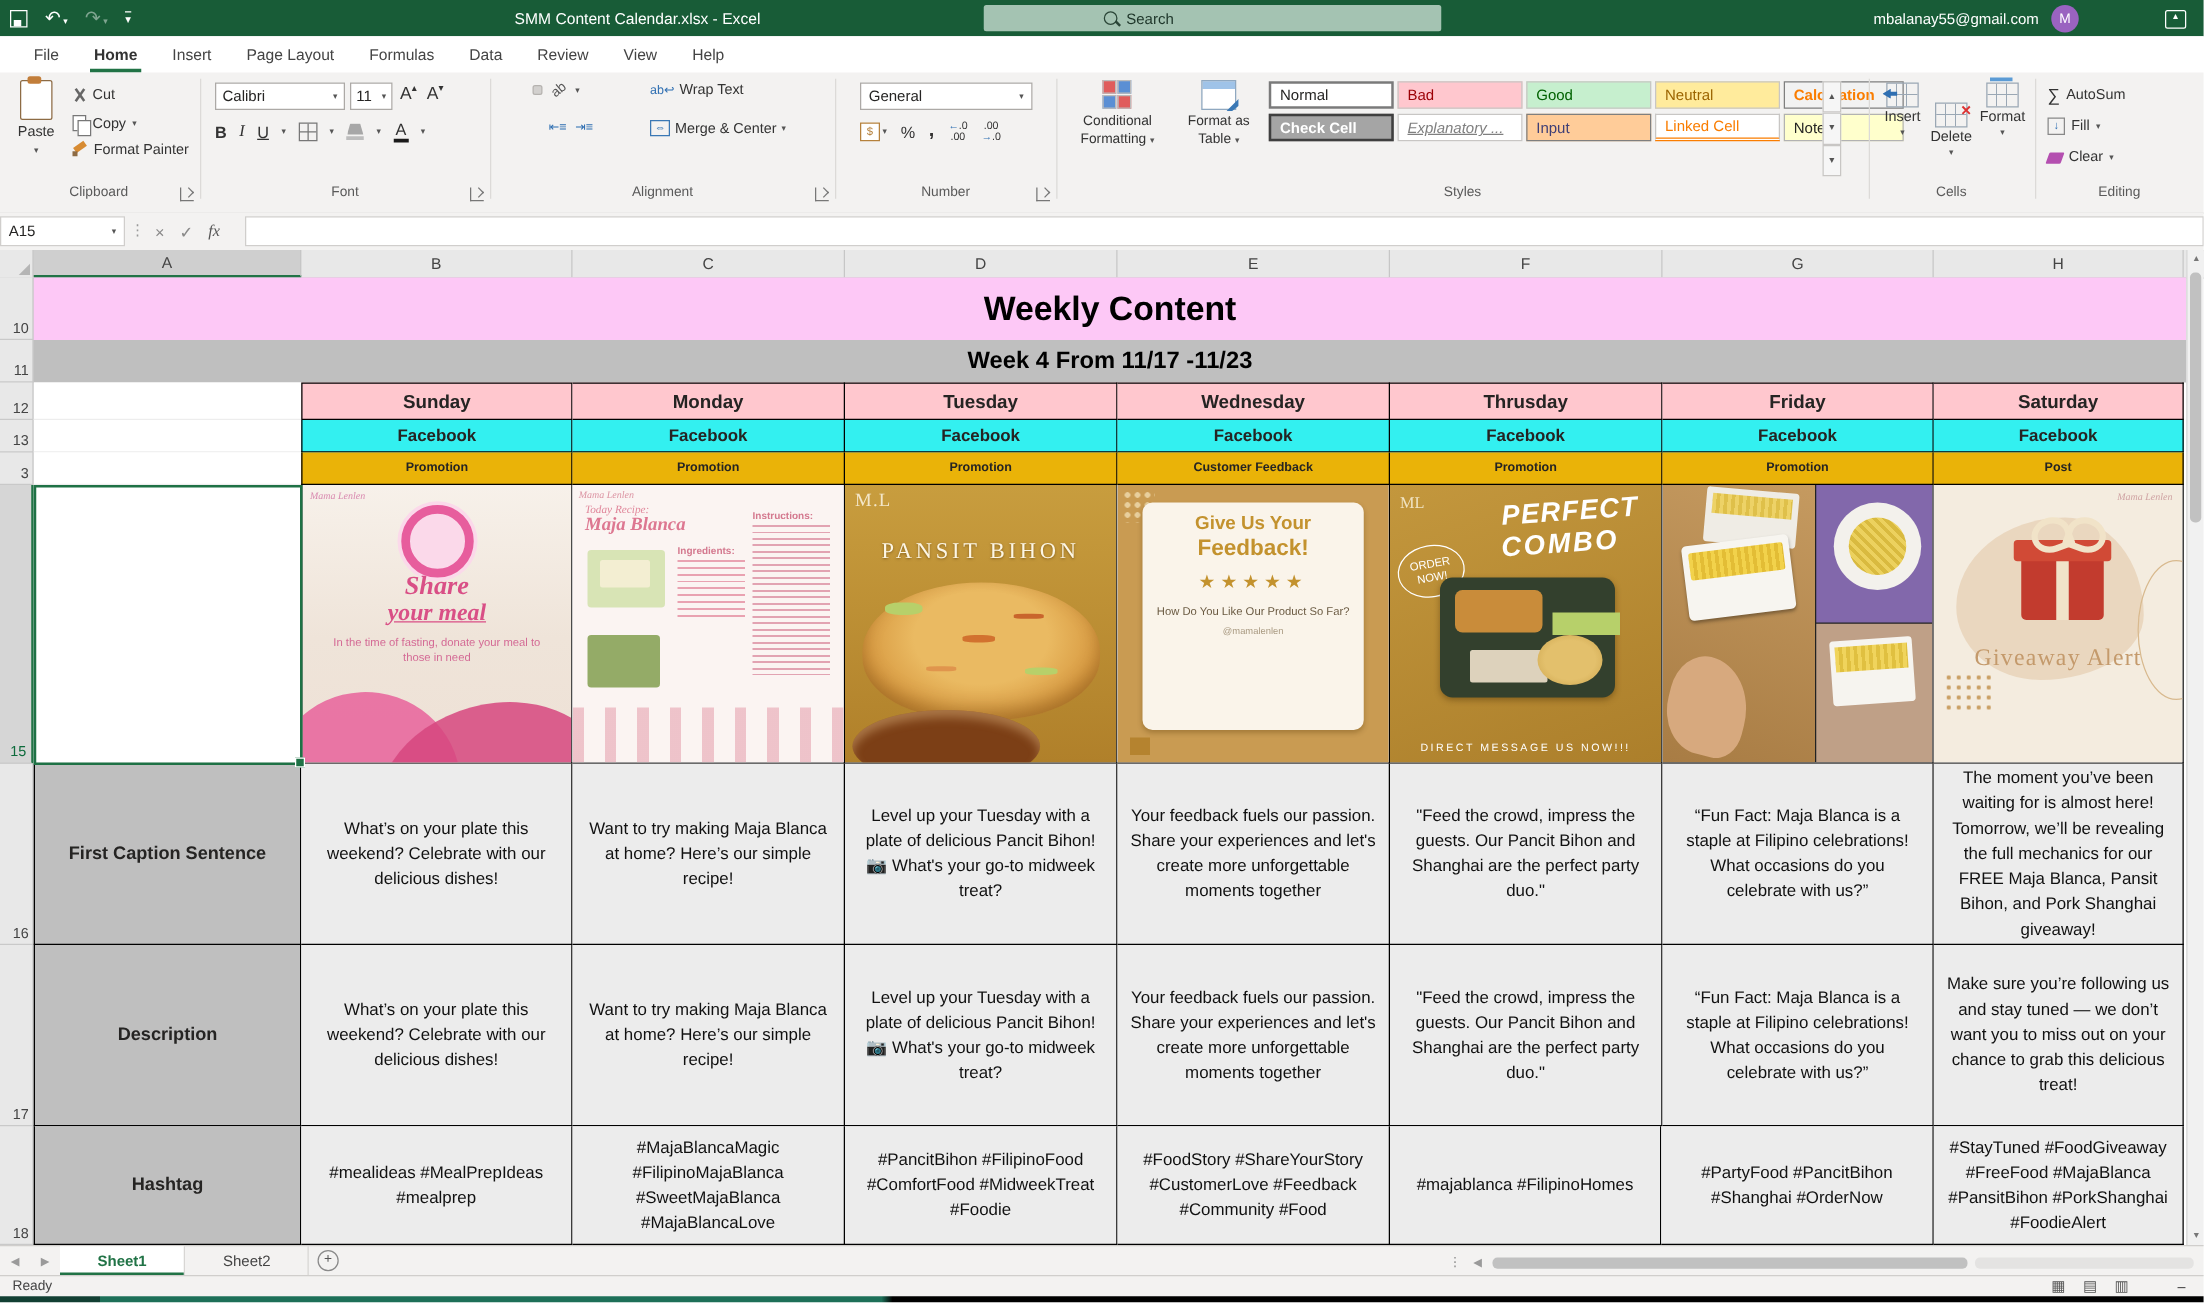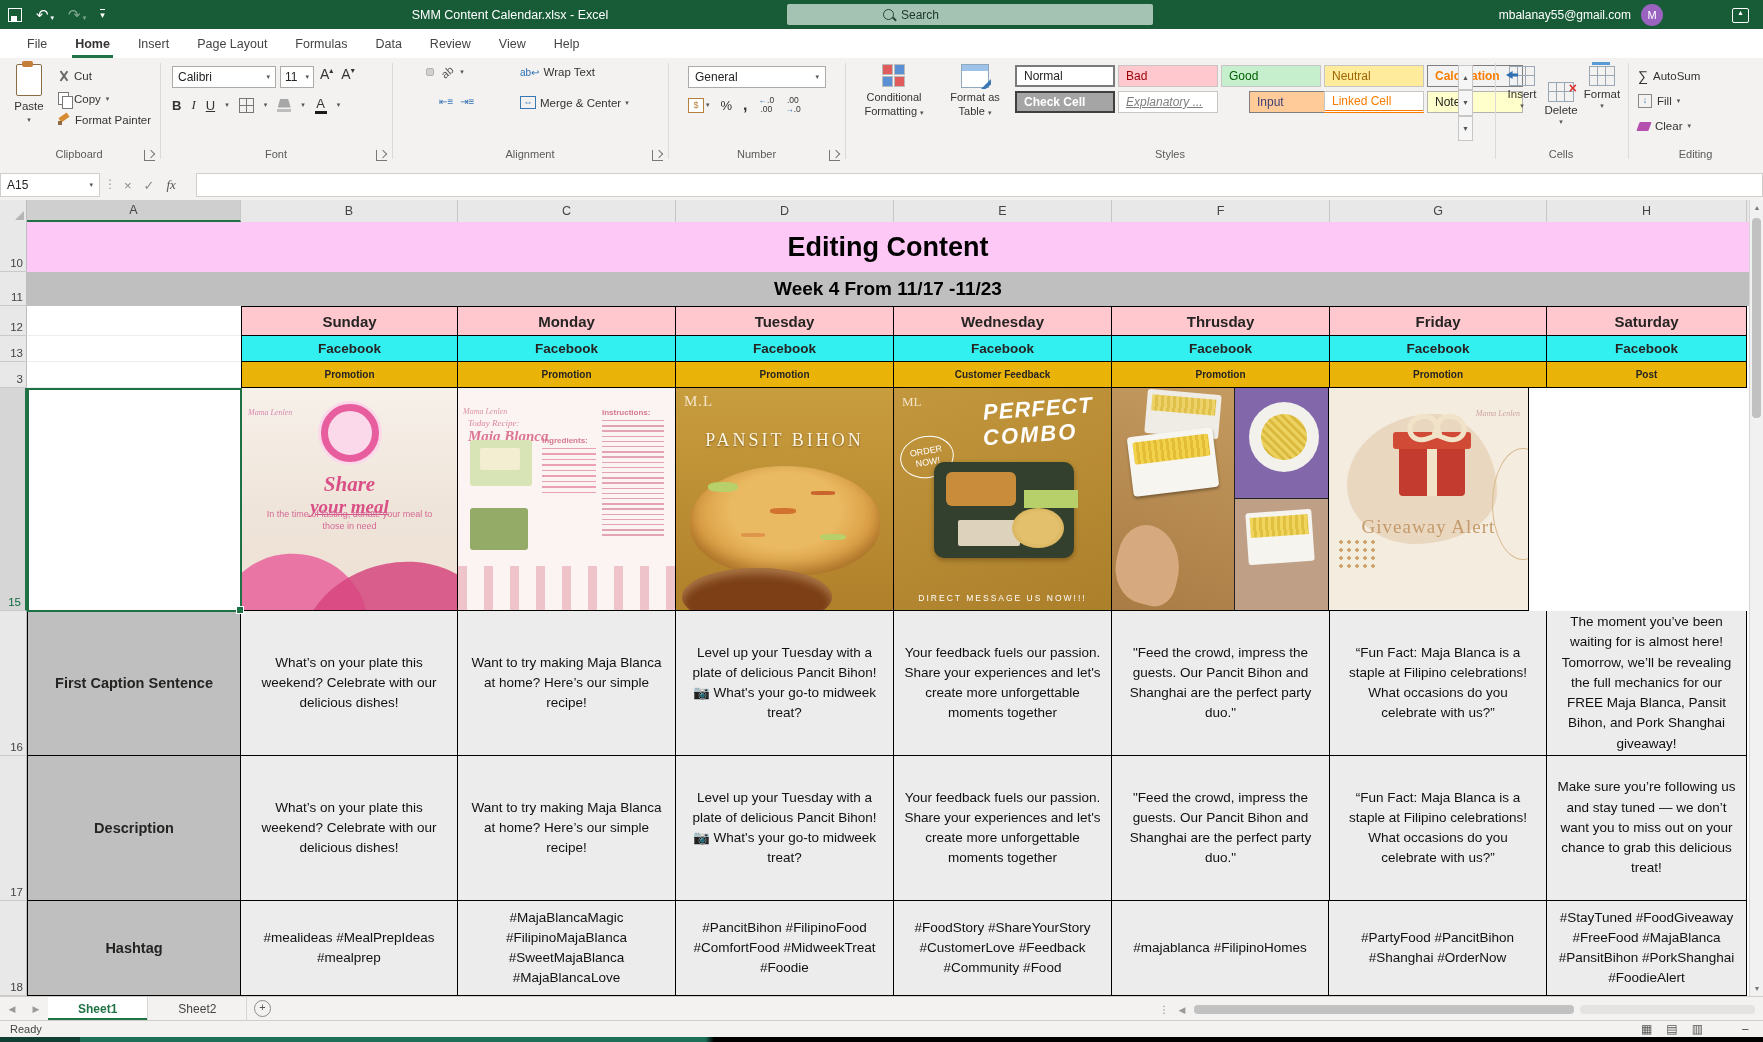--- a/index.html
+++ b/index.html
@@ -121,21 +121,21 @@
   .fb .tcell{background:#33f0f0;font-weight:bold;font-size:13.5px;}
   .types .tcell{background:#eab308;font-weight:bold;font-size:10px;}
   .alabel{width:214px;box-sizing:border-box;background:#bfbfbf;border:1px solid #000;border-top:none;display:flex;align-items:center;justify-content:center;font-weight:bold;font-size:14.5px;text-align:center;}
   .txt .tcell{background:#ececec;font-size:13.5px;line-height:1.5;padding:0 9px;color:#111;}
   .imgs .tcell{background:#fff;padding:0;overflow:hidden;position:relative;}
   .awhite{width:214px;box-sizing:border-box;background:#fff;border-bottom:1px solid #ededed;}
   .selbox{left:27px;top:388px;width:215px;height:224px;border:2px solid #1e7145;box-sizing:border-box;pointer-events:none;z-index:5;}
   .selbox:after{content:"";position:absolute;right:-4px;bottom:-4px;width:6px;height:6px;background:#1e7145;border:1px solid #fff;}
   
   .ph{width:100%;height:100%;position:relative;overflow:hidden;}
-  .script{font-family:"Liberation Serif",serif;font-style:italic;margin-top:16px;}
+  .script{font-family:"Liberation Serif",serif;font-style:italic;}
   .ph-sun{background:linear-gradient(180deg,#f7f1ea,#efe4d9 55%,#eee1d6);}
   .sun-brand{position:absolute;left:6px;top:4px;font-size:8px;color:#d98ab0;}
   .sun-flower{position:absolute;left:50%;top:16px;transform:translateX(-50%);width:44px;height:44px;border:7px solid #e75d9d;border-radius:50%;background:#fbd9ea;box-shadow:0 0 0 3px #fbd9ea;}
   .sun-t1{position:absolute;top:68px;width:100%;text-align:center;font-size:21px;font-weight:bold;color:#d94f86;}
   .sun-t2{position:absolute;top:92px;width:100%;text-align:center;font-size:19px;font-weight:bold;color:#d94f86;text-decoration:underline;}
   .sun-cap{position:absolute;top:120px;left:18px;right:18px;text-align:center;font-size:9px;color:#d46a95;line-height:1.35;}
   .sun-hill1{position:absolute;left:-20px;bottom:-34px;width:150px;height:90px;background:#e8699f;border-radius:50% 50% 0 0/80% 80% 0 0;transform:rotate(8deg);opacity:.9;}
   .sun-hill2{position:absolute;right:-30px;bottom:-48px;width:190px;height:95px;background:#d6477f;border-radius:55% 45% 0 0/90% 70% 0 0;transform:rotate(-6deg);opacity:.85;}
   .ph-mon{background:#fbf4f2;}
   .mon-brand{position:absolute;left:5px;top:3px;font-size:8px;color:#dc95a4;}
@@ -372,21 +372,21 @@
     <span><span>Format as</span><br><span>Table</span> <span class="arrow-s">▾</span></span>
   </div>
   <div class="abs gallery">
     <div class="gcell" style="left:0;top:0;border:2px solid #7a7a7a;font-weight:normal;">Normal</div>
     <div class="gcell" style="left:103px;top:0;background:#ffc7ce;color:#9c0006;">Bad</div>
     <div class="gcell" style="left:206px;top:0;background:#c6efce;color:#006100;">Good</div>
     <div class="gcell" style="left:309px;top:0;background:#ffeb9c;color:#9c6500;">Neutral</div>
     <div class="gcell" style="left:412px;top:0;width:96px;background:#f2f2f2;color:#fa7d00;border:1px solid #7f7f7f;font-weight:bold;">Calculation</div>
     <div class="gcell" style="left:0;top:26px;background:#a5a5a5;color:#fff;font-weight:bold;border:2px solid #3f3f3f;">Check Cell</div>
     <div class="gcell" style="left:103px;top:26px;color:#7f7f7f;font-style:italic;text-decoration:underline;">Explanatory ...</div>
-    <div class="gcell" style="left:206px;top:26px;background:#ffcc99;color:#3f3f76;border:1px solid #7f7f7f;margin-left:28px;">Input</div>
+    <div class="gcell" style="left:206px;top:26px;background:#ffcc99;color:#3f3f76;border:1px solid #7f7f7f;">Input</div>
     <div class="gcell" style="left:309px;top:26px;color:#fa7d00;border-bottom:3px double #fa7d00;">Linked Cell</div>
     <div class="gcell" style="left:412px;top:26px;width:96px;background:#ffffcc;border:1px solid #b2b2b2;">Note</div>
   </div>
   <div class="abs gscroll">
     <div>▲</div>
     <div>▼</div>
     <div>▼</div>
   </div>
   <div class="glabel" style="left:845px;width:650px;">Styles</div>
   <div class="gsep" style="left:1495px;"></div>
@@ -457,21 +457,21 @@
   <div class="gcellrow" style="top:50px;height:34px;">11</div>
   <div class="gcellrow" style="top:84px;height:30px;">12</div>
   <div class="gcellrow" style="top:114px;height:26px;">13</div>
   <div class="gcellrow" style="top:140px;height:26px;">3</div>
   <div class="gcellrow sel" style="top:166px;height:223px;">15</div>
   <div class="gcellrow" style="top:389px;height:145px;">16</div>
   <div class="gcellrow" style="top:534px;height:145px;">17</div>
   <div class="gcellrow" style="top:679px;height:95px;">18</div>
 </div>
 
-<div class="abs rowband r10">Editing Content</div>
+<div class="abs rowband r10">Weekly Content</div>
 <div class="abs rowband r11">Week 4 From 11/17 -11/23</div>
 
 <div class="abs tblrow days" style="top:306px;height:30px;">
   <div class="awhite"></div>
   <div class="tcell first" style="width:217px;">Sunday</div>
   <div class="tcell" style="width:218px;">Monday</div>
   <div class="tcell" style="width:218px;">Tuesday</div>
   <div class="tcell" style="width:218px;">Wednesday</div>
   <div class="tcell" style="width:218px;">Thrusday</div>
   <div class="tcell" style="width:217px;">Friday</div>
@@ -526,20 +526,32 @@
       <div class="mon-lines2"></div>
       <div class="mon-fringe"></div>
     </div>
   </div>
   <div class="tcell" style="width:218px;">
     <div class="ph ph-tue">
       <div class="tue-brand">M.L</div>
       <div class="tue-title">PANSIT BIHON</div>
       <div class="tue-noodles"></div>
       <div class="tue-bowl"></div>
+    </div>
+  </div>
+  <div class="tcell" style="width:218px;">
+    <div class="ph ph-wed">
+      <div class="wed-dot1"></div>
+      <div class="wed-card"></div>
+      <div class="wed-l1">Give Us Your</div>
+      <div class="wed-l2">Feedback!</div>
+      <div class="wed-stars">★★★★★</div>
+      <div class="wed-q">How Do You Like Our Product So Far?</div>
+      <div class="wed-h">@mamalenlen</div>
+      <div class="wed-sq"></div>
     </div>
   </div>
   <div class="tcell" style="width:218px;">
     <div class="ph ph-thu">
       <div class="thu-brand">ML</div>
       <div class="thu-l1">PERFECT</div>
       <div class="thu-l2">COMBO</div>
       <div class="thu-badge">ORDER NOW!</div>
       <div class="thu-plate"></div>
       <div class="thu-foot">DIRECT MESSAGE US NOW!!!</div>

